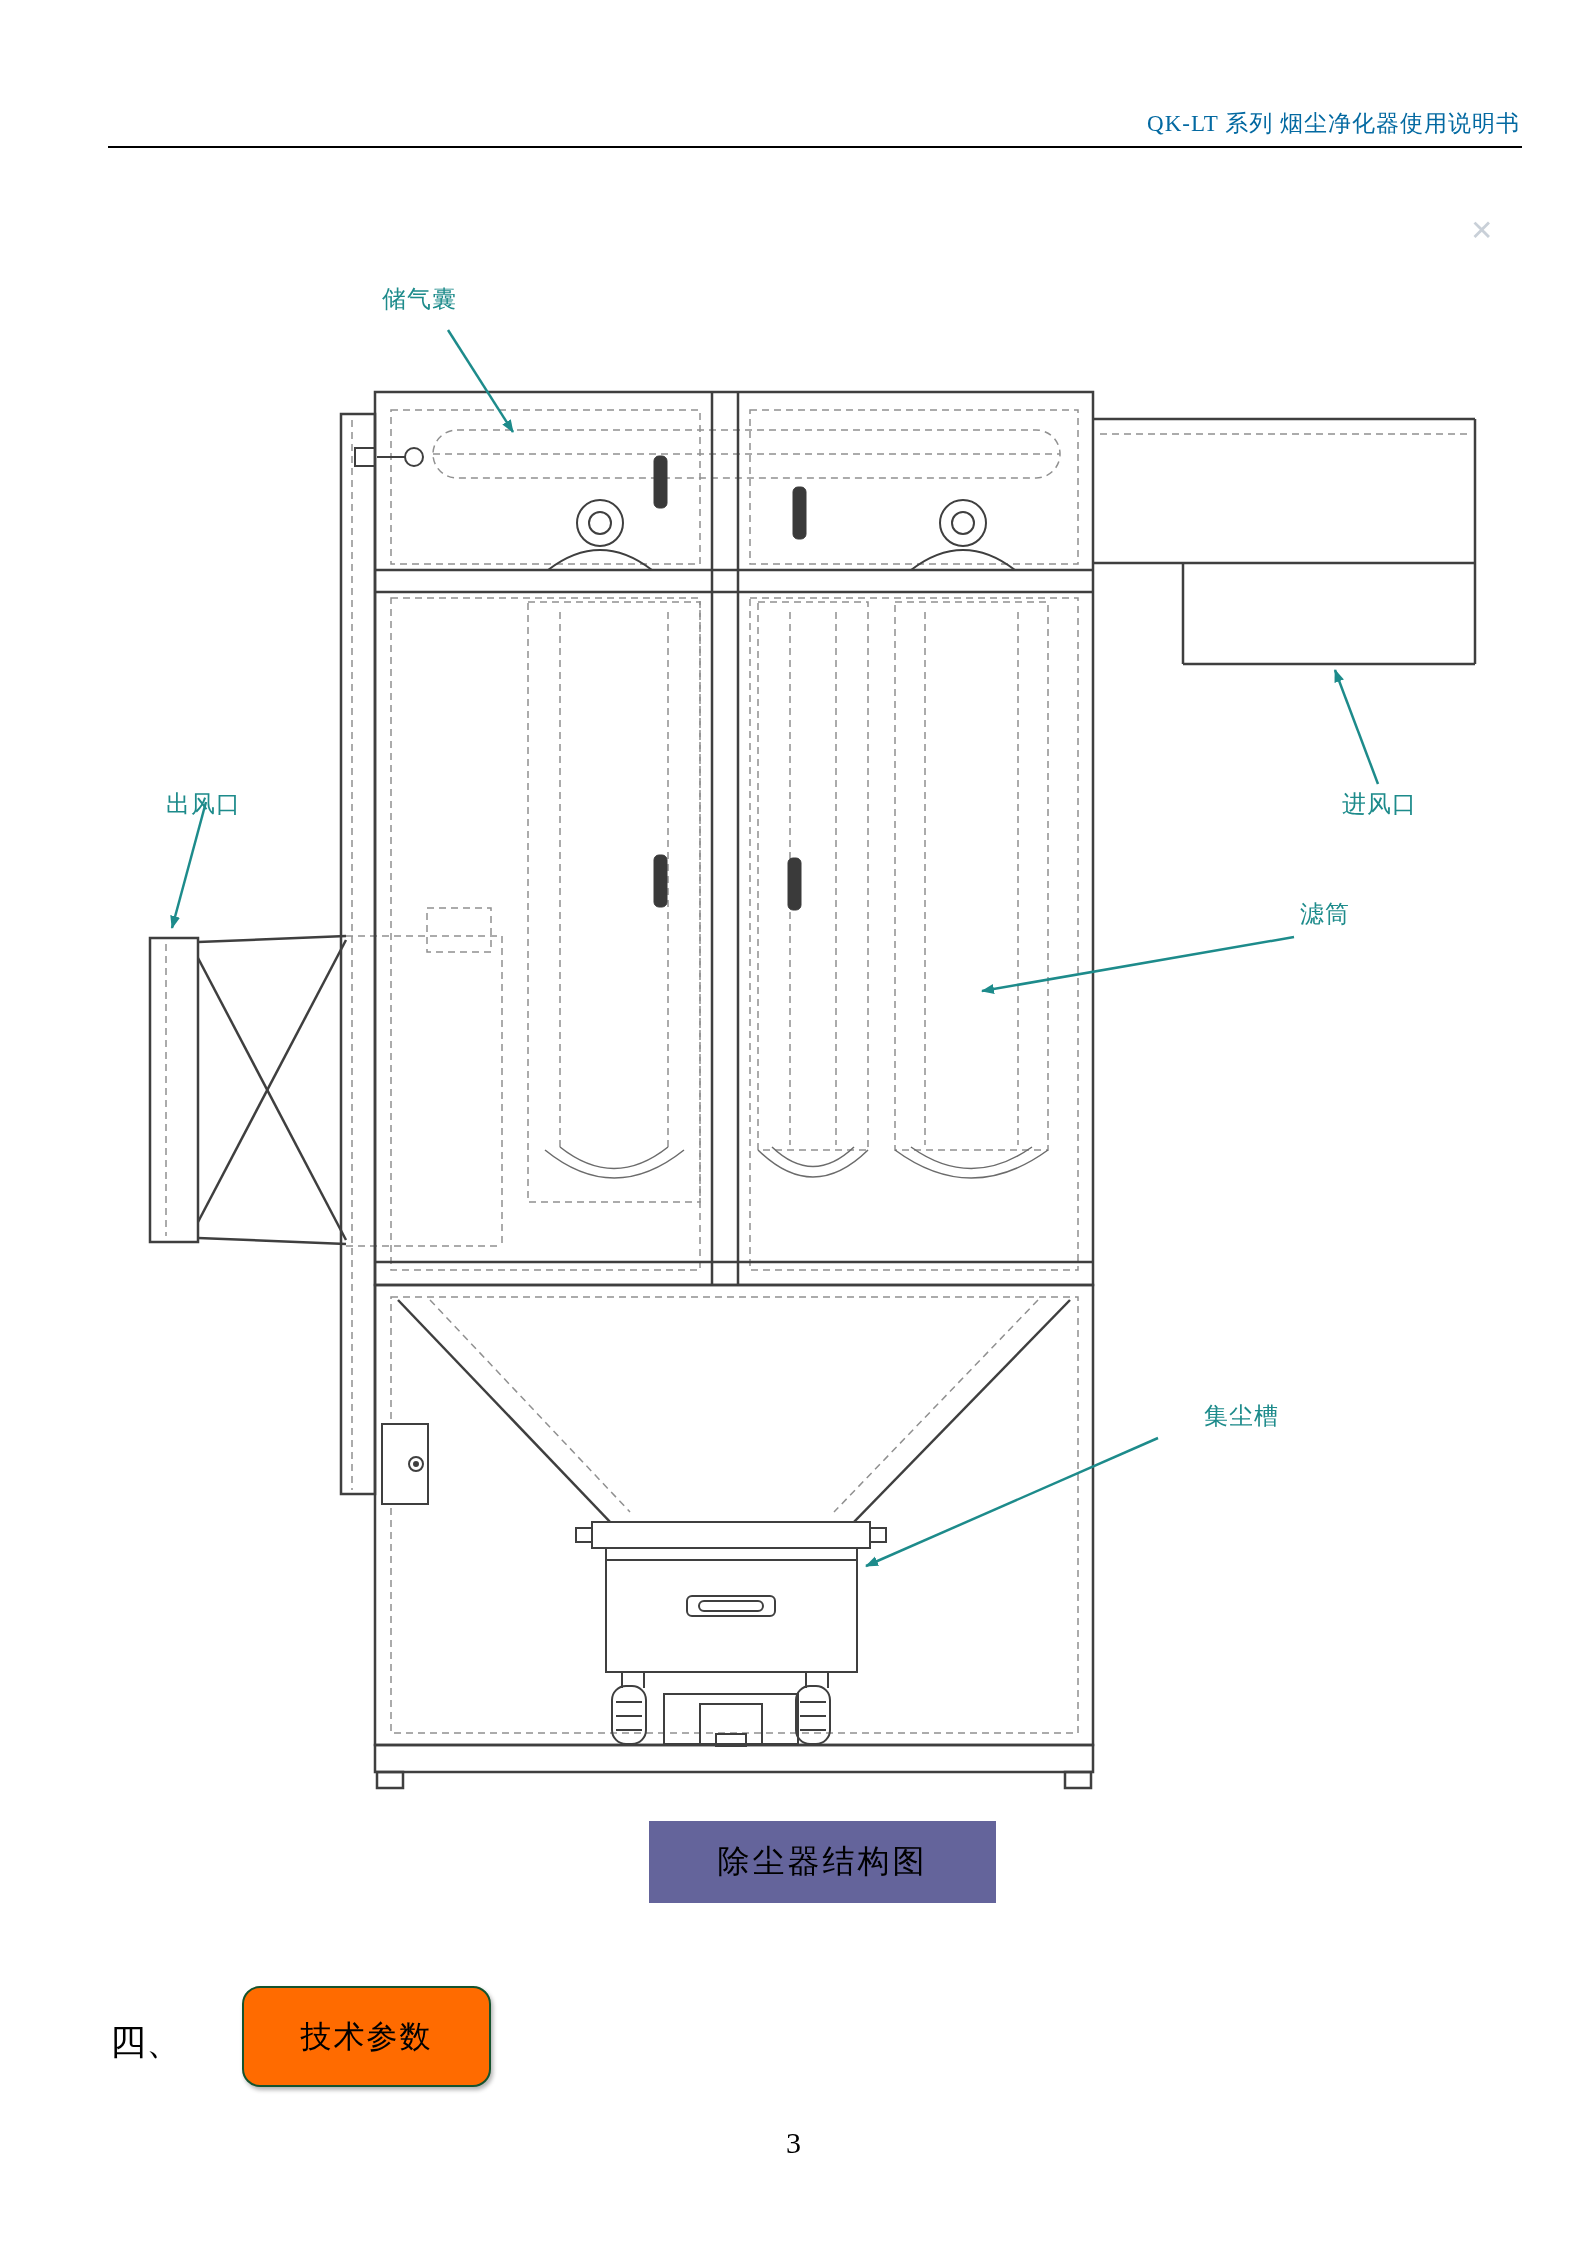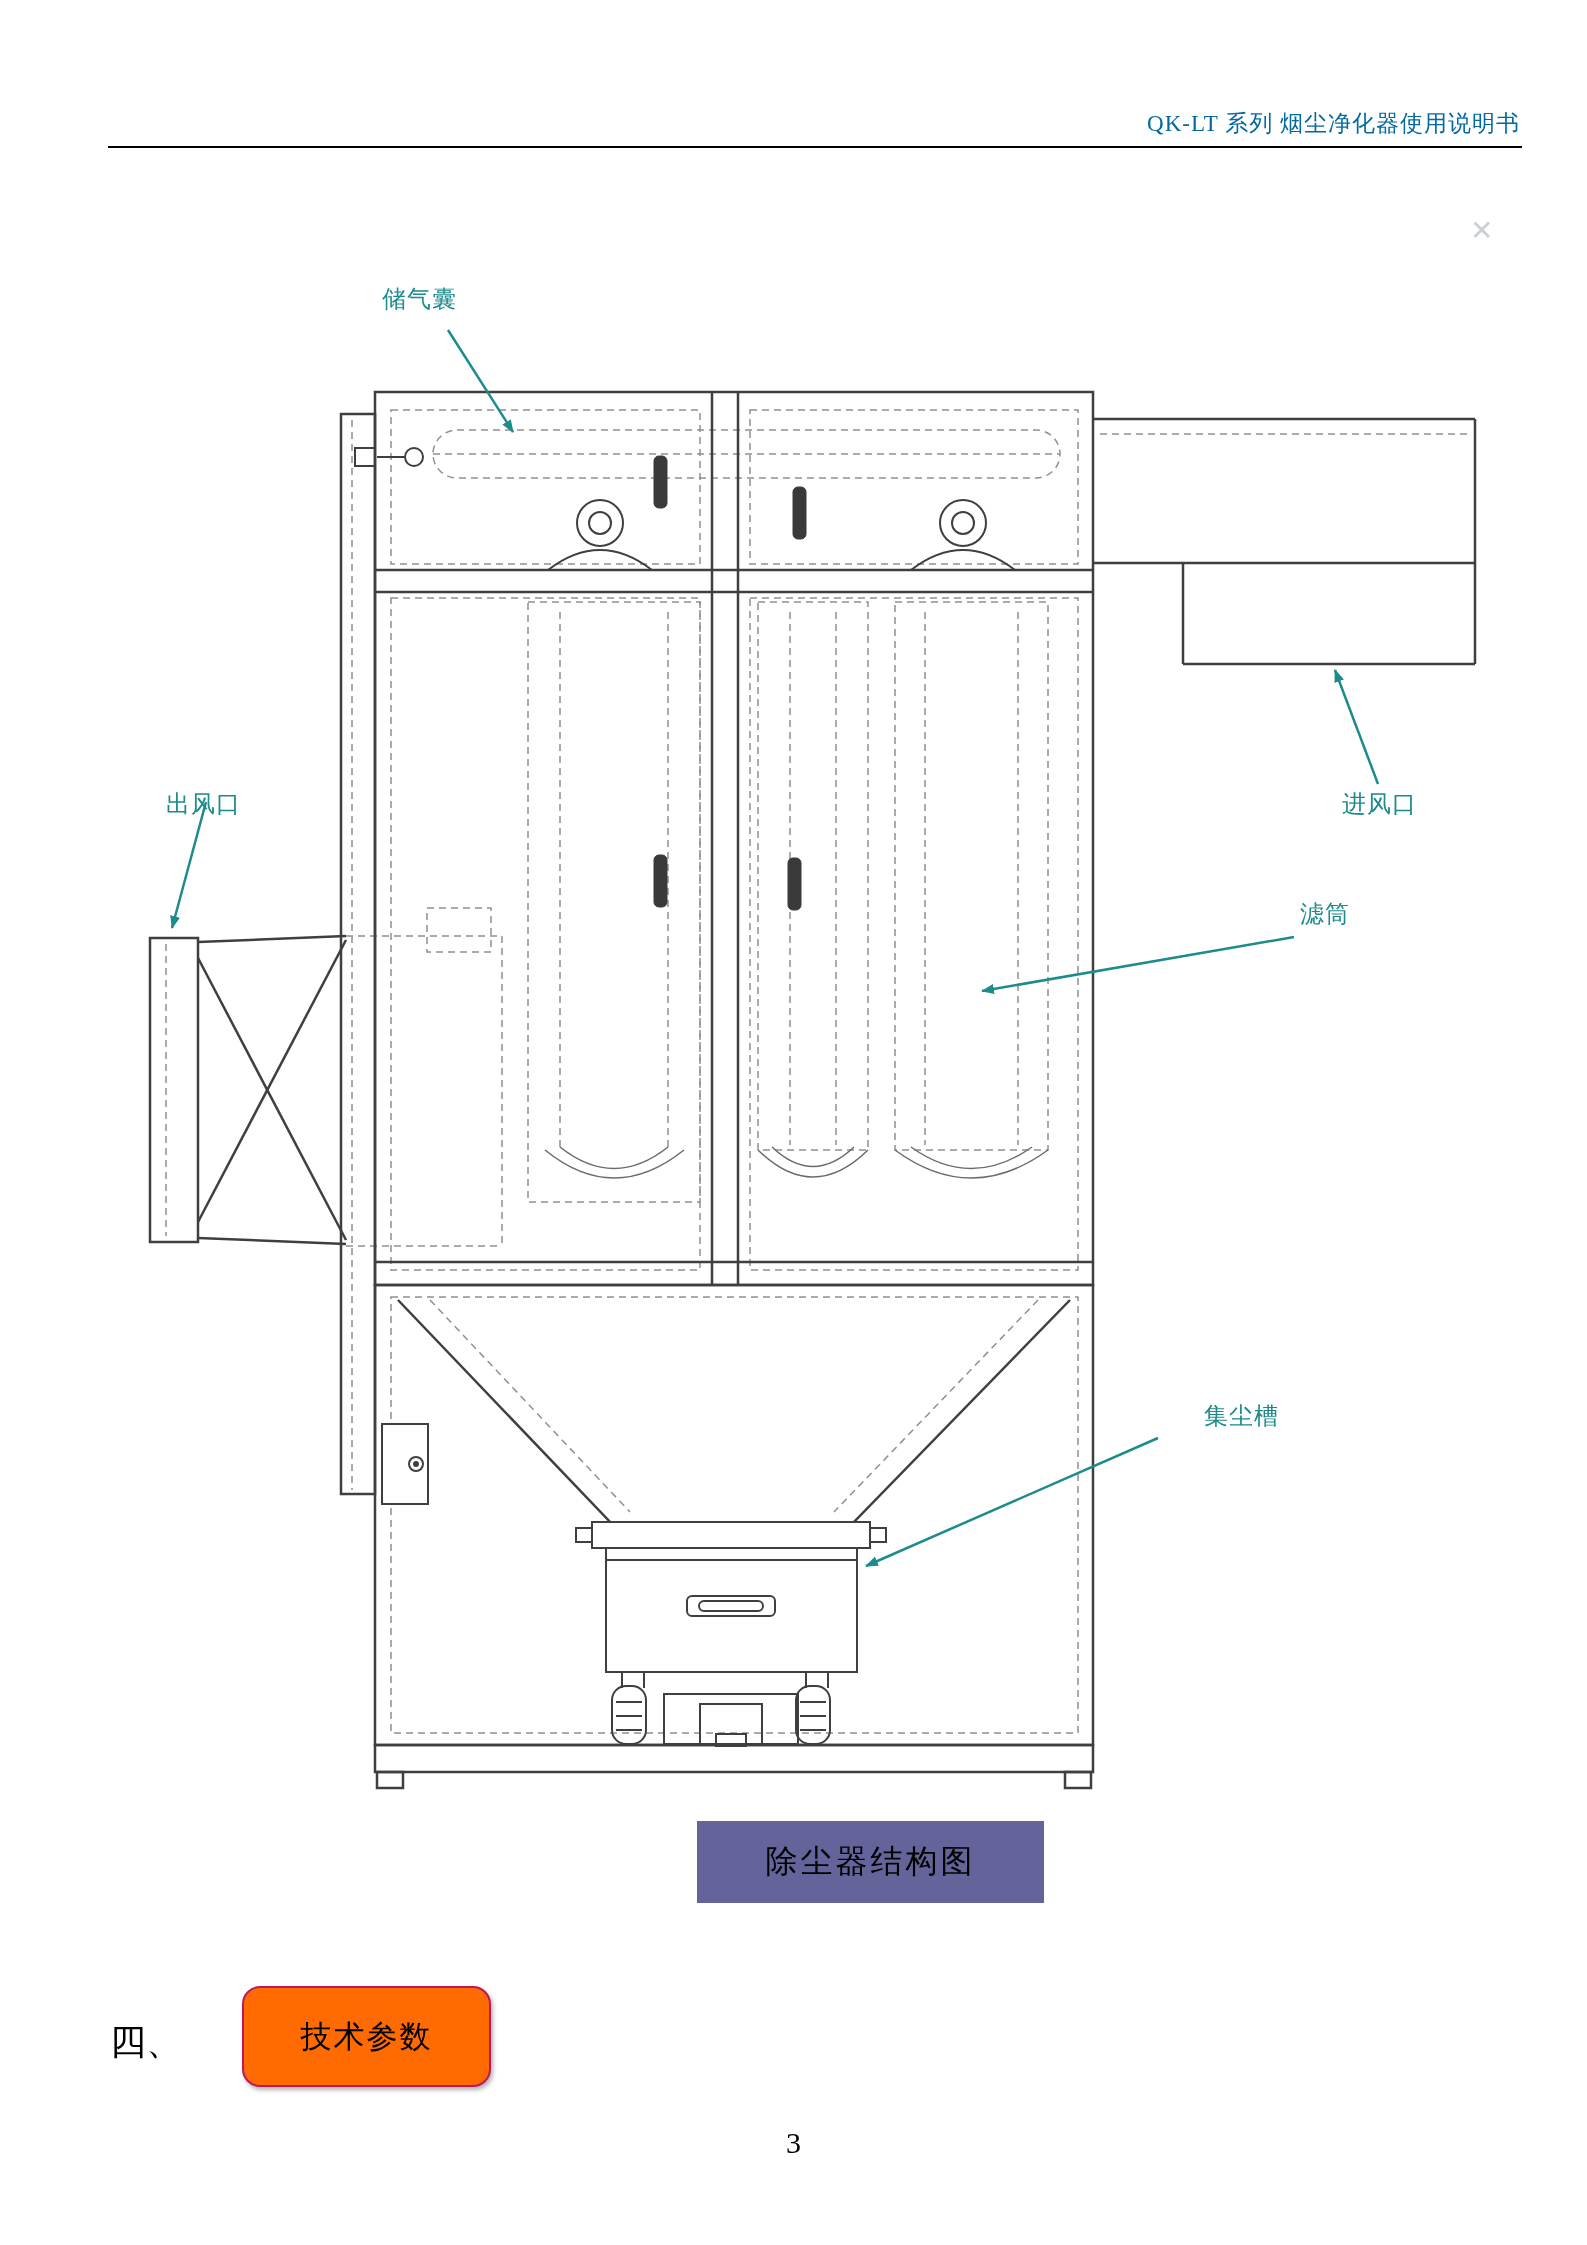--- a/index.html
+++ b/index.html
@@ -51,39 +51,39 @@
   .lbl-air-bag{left:382px;top:283px;}
   .lbl-outlet{left:166px;top:788px;text-align:center;}
   .lbl-inlet{left:1342px;top:788px;}
   .lbl-filter{left:1300px;top:898px;}
   .lbl-dust{left:1164px;top:1400px;margin-left:40px;}
   .caption-box{
     position:absolute;
     left:649px;top:1821px;
     width:347px;height:82px;
     background:#64649b;
-    display:flex;align-items:center;justify-content:center;margin-left:48px;
+    display:flex;align-items:center;justify-content:center;
   }
   .caption-box span{
     font-size:32px;
     color:#000;
     letter-spacing:3px;
   }
   .section-number{
     position:absolute;
     left:110px;top:2018px;
     font-size:36px;
     color:#000;
   }
   .param-button{
     position:absolute;
     left:242px;top:1986px;
     width:249px;height:101px;
     background:#ff6b00;
-    border:2px solid #be185d;
+    border:2px solid #14532d;
     border-radius:18px;
     box-shadow:2px 3px 4px rgba(0,0,0,0.30);
     display:flex;align-items:center;justify-content:center;
     box-sizing:border-box;
   }
   .param-button span{
     font-size:31px;
     color:#000;
     letter-spacing:2px;
   }

